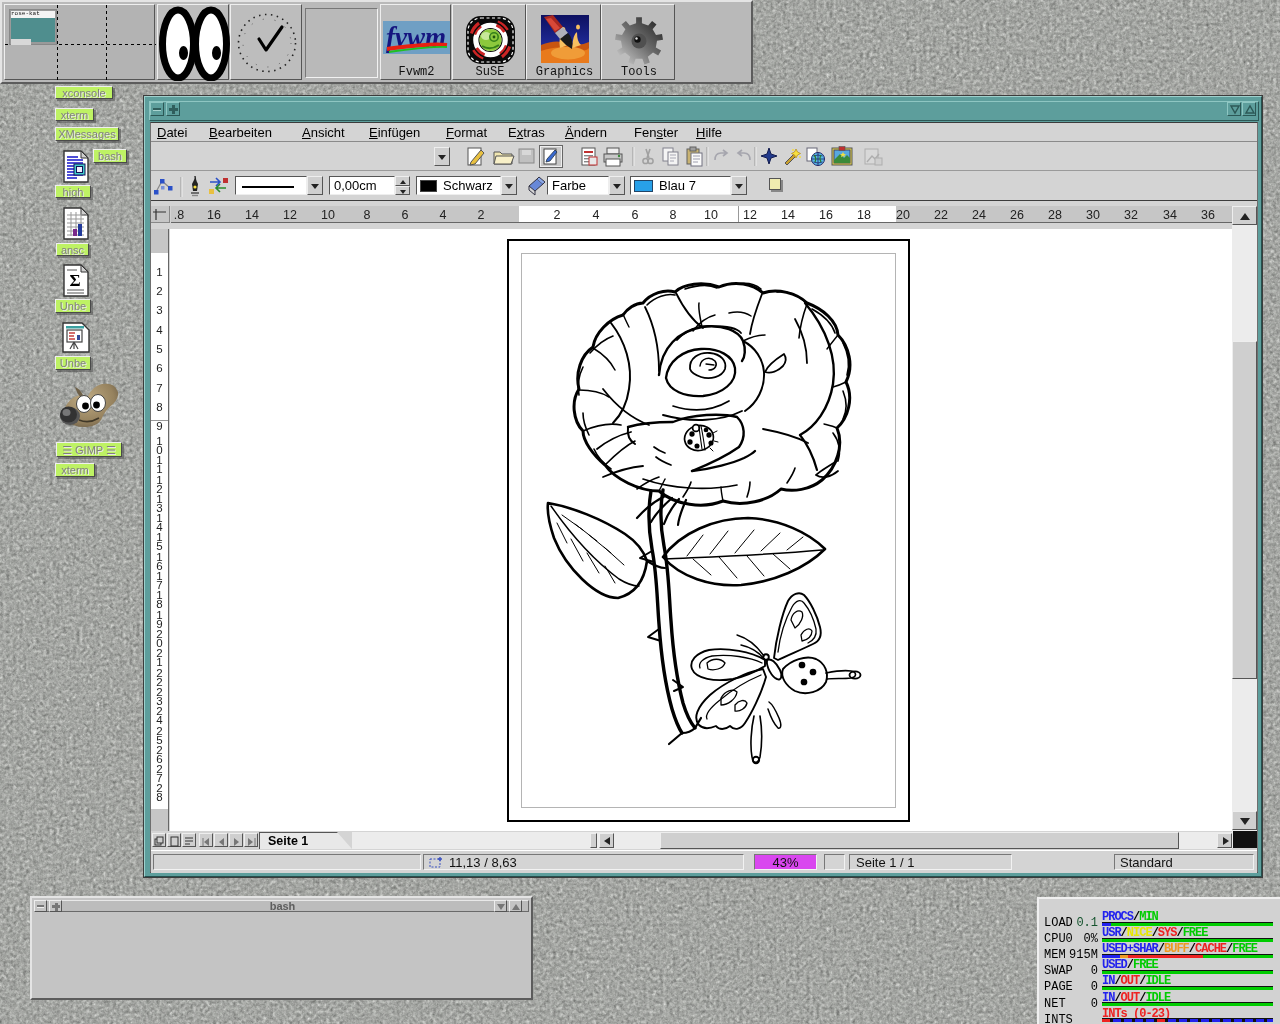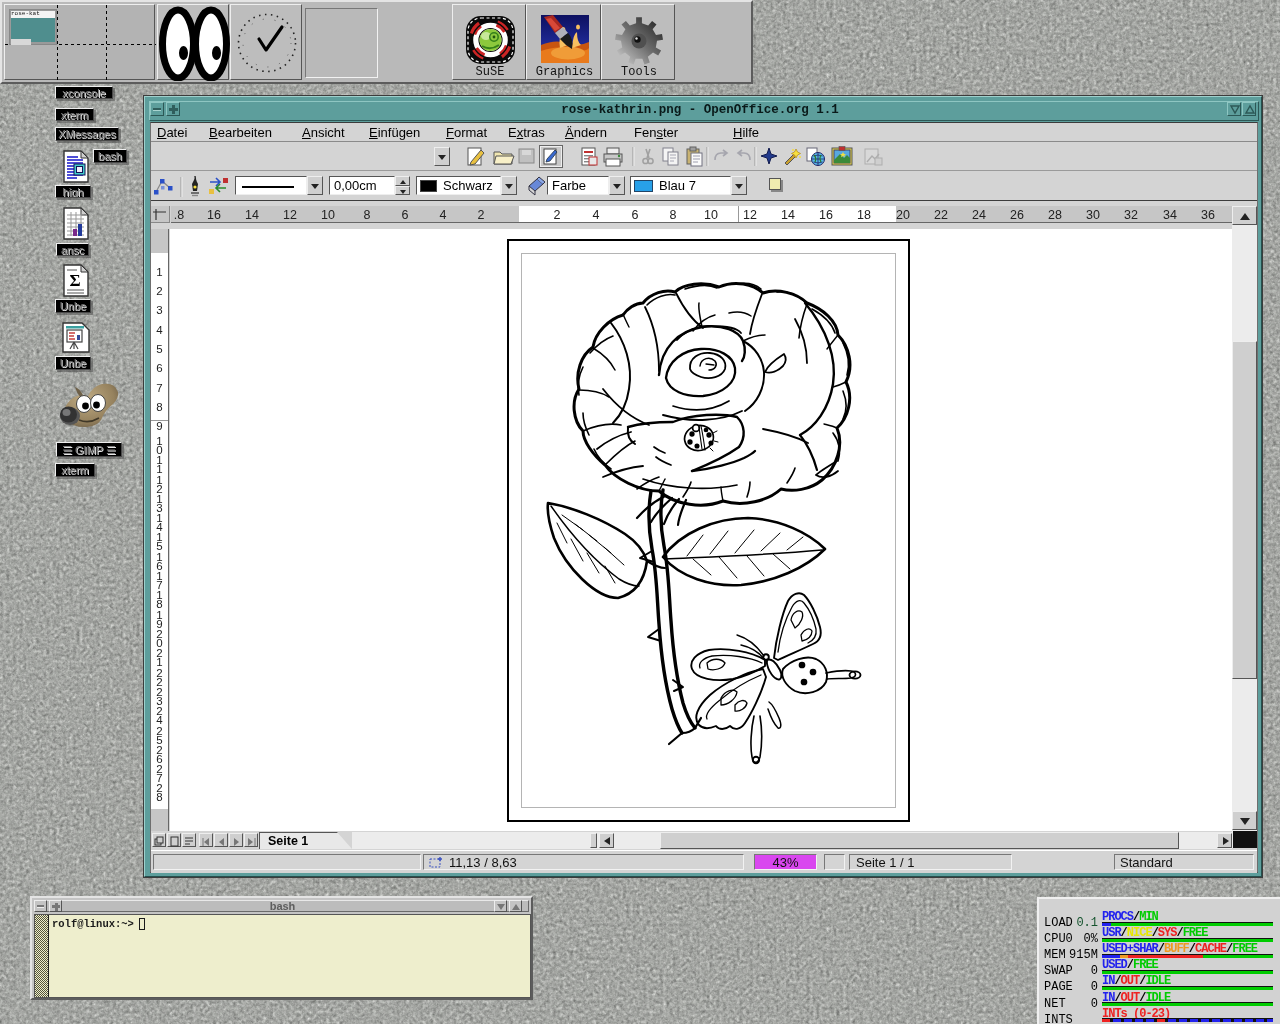--- a/index.html
+++ b/index.html
@@ -3,21 +3,21 @@
 <meta charset="utf-8">
 <style>
 html,body{margin:0;padding:0;width:1280px;height:1024px;overflow:hidden;}
 body{font-family:"Liberation Sans",sans-serif;position:relative;background:#b0b4ae;}
 .r{position:absolute;box-sizing:border-box;}
 .out{border-top:1px solid #eee;border-left:1px solid #eee;border-bottom:1px solid #555;border-right:1px solid #555;}
 .out2{border-top:2px solid #e4e4e4;border-left:2px solid #e4e4e4;border-bottom:2px solid #5c5c5c;border-right:2px solid #5c5c5c;}
 .in1{border-top:1px solid #777;border-left:1px solid #777;border-bottom:1px solid #f2f2f2;border-right:1px solid #f2f2f2;}
 .sans{font-family:"Liberation Sans",sans-serif;}
 .mono{font-family:"Liberation Mono",monospace;}
-.lbl{position:absolute;box-sizing:border-box;background:#000000;color:#808080;text-shadow:1px 1px 0 #e8e8e8;border-top:1px solid #efefef;border-left:1px solid #efefef;border-bottom:1px solid #4a4a4a;border-right:1px solid #4a4a4a;font:11px "Liberation Sans",sans-serif;text-align:center;overflow:hidden;white-space:nowrap;box-shadow:2px 2px 0 rgba(60,60,60,0.45);}
+.lbl{position:absolute;box-sizing:border-box;background:#bef264;color:#808080;text-shadow:1px 1px 0 #e8e8e8;border-top:1px solid #efefef;border-left:1px solid #efefef;border-bottom:1px solid #4a4a4a;border-right:1px solid #4a4a4a;font:11px "Liberation Sans",sans-serif;text-align:center;overflow:hidden;white-space:nowrap;box-shadow:2px 2px 0 rgba(60,60,60,0.45);}
 </style>
 </head>
 <body>
 <svg class="r" id="bgtex" width="1280" height="1024" style="left:0;top:0">
 <defs>
 <filter id="nd" x="0" y="0" width="100%" height="100%">
   <feTurbulence type="fractalNoise" baseFrequency="0.3" numOctaves="4" seed="11" stitchTiles="stitch"></feTurbulence>
   <feColorMatrix type="matrix" values="0 0 0 0 0  0 0 0 0 0  0 0 0 0 0  0.32 0.32 0.32 0 -0.2"></feColorMatrix>
 </filter>
 <filter id="nl" x="0" y="0" width="100%" height="100%">
@@ -58,20 +58,29 @@
   <svg class="r" width="72" height="76" style="left:0;top:0">
     <g id="ticks"></g>
     <circle cx="36" cy="38" r="28.5" fill="none" stroke="#222" stroke-width="1.6" stroke-dasharray="1.5 4.5"></circle>
     <circle cx="36" cy="38" r="24" fill="none" stroke="#444" stroke-width="0.8" stroke-dasharray="1 11"></circle>
     <path d="M28 34 L35 45 L51 22" fill="none" stroke="#000" stroke-width="3.2" stroke-linecap="round" stroke-linejoin="round"></path>
   </svg>
  </div>
 
  <div class="r in1" style="left:303px;top:6px;width:73px;height:70px;background:#b9b9b9;"></div>
 
+ <div class="r out" style="left:378px;top:2px;width:71px;height:76px;background:#bdbdbd;">
+   <svg class="r" width="67" height="33" style="left:2px;top:16px">
+     <rect width="67" height="33" fill="#6f9fc4"></rect>
+     <text x="33" y="26" font-family="Liberation Serif,serif" font-style="italic" font-weight="bold" font-size="30" fill="#15157f" text-anchor="middle" textLength="60" lengthAdjust="spacingAndGlyphs">fvwm</text>
+     <path d="M4 28 C 20 26 45 22 64 24" stroke="#e82010" stroke-width="4" fill="none"></path>
+     <path d="M6 31 C 22 29 47 25 64 26" stroke="#20c020" stroke-width="2" fill="none"></path>
+   </svg>
+   <div class="r mono" style="left:0;top:60px;width:71px;text-align:center;font-size:12px;color:#111;">Fvwm2</div>
+ </div>
 
  <div class="r out" style="left:524px;top:2px;width:75px;height:76px;background:#bdbdbd;">
    <svg class="r" width="48" height="48" style="left:14px;top:10px">
      <defs>
           <linearGradient id="gsk" x1="0" y1="0" x2="0" y2="1">
             <stop offset="0" stop-color="#0d1060"></stop>
             <stop offset="1" stop-color="#2a3ab8"></stop>
           </linearGradient>
         </defs>
      <rect width="48" height="48" fill="url(#gsk)"></rect>
@@ -226,21 +235,20 @@
 <div id="oowin" class="r" style="left:144px;top:96px;width:1118px;height:781px;background:#5d9e9c;border-top:1px solid #9ed0cc;border-left:1px solid #9ed0cc;border-bottom:1px solid #26504e;border-right:1px solid #26504e;box-shadow:0 0 0 1px #3c3c3c;">
 
  <div class="r" style="left:4px;top:4px;width:1110px;height:20px;background:#5d9e9c;border-top:1px solid #8ec6c2;border-left:1px solid #8ec6c2;border-bottom:1px solid #2c5856;border-right:1px solid #2c5856;"></div>
  <div class="r" style="left:5px;top:5px;width:14px;height:14px;background:#5d9e9c;border-top:1px solid #8ec6c2;border-left:1px solid #8ec6c2;border-bottom:1px solid #2c5856;border-right:1px solid #2c5856;">
    <div class="r" style="left:2px;top:5px;width:8px;height:3px;background:#305e5c;border-bottom:1px solid #a8d4d0;"></div>
  </div>
  <div class="r" style="left:21px;top:5px;width:14px;height:14px;background:#5d9e9c;border-top:1px solid #8ec6c2;border-left:1px solid #8ec6c2;border-bottom:1px solid #2c5856;border-right:1px solid #2c5856;">
    <div class="r" style="left:5px;top:2px;width:3px;height:9px;background:#305e5c;"></div>
    <div class="r" style="left:2px;top:5px;width:9px;height:3px;background:#305e5c;"></div>
  </div>
- <div class="r mono" style="left:0;top:6px;width:1110px;text-align:center;font-size:12.5px;font-weight:bold;color:#0a1a1a;letter-spacing:0px;">rose-kathrin.png - OpenOffice.org 1.1</div>
  <div class="r" style="left:1082px;top:5px;width:14px;height:14px;background:#5d9e9c;border-top:1px solid #8ec6c2;border-left:1px solid #8ec6c2;border-bottom:1px solid #2c5856;border-right:1px solid #2c5856;">
    <svg width="12" height="12" style="position:absolute;left:1px;top:1px">
         <path d="M2 2 H10 L6 9 Z" fill="none" stroke="#2c5856" stroke-width="1.4"></path>
       </svg>
  </div>
  <div class="r" style="left:1097px;top:5px;width:14px;height:14px;background:#5d9e9c;border-top:1px solid #8ec6c2;border-left:1px solid #8ec6c2;border-bottom:1px solid #2c5856;border-right:1px solid #2c5856;">
    <svg width="12" height="12" style="position:absolute;left:1px;top:1px">
         <path d="M2 9 H10 L6 2 Z" fill="none" stroke="#2c5856" stroke-width="1.4"></path>
       </svg>
  </div>
@@ -249,21 +257,21 @@
 
   <div class="r sans" style="left:0;top:0;width:1106px;height:19px;background:#d4d4d4;border-bottom:1px solid #8a8a8a;font-size:13px;color:#000;">
     <span class="r" style="left:6px;top:2px;"><u>D</u>atei</span>
     <span class="r" style="left:58px;top:2px;"><u>B</u>earbeiten</span>
     <span class="r" style="left:151px;top:2px;"><u>A</u>nsicht</span>
     <span class="r" style="left:218px;top:2px;"><u>E</u>infügen</span>
     <span class="r" style="left:295px;top:2px;"><u>F</u>ormat</span>
     <span class="r" style="left:357px;top:2px;">E<u>x</u>tras</span>
     <span class="r" style="left:414px;top:2px;"><u>Ä</u>ndern</span>
     <span class="r" style="left:483px;top:2px;">Fen<u>s</u>ter</span>
-    <span class="r" style="left:582px;top:2px;"><u>H</u>ilfe</span>
+    <span class="r" style="left:545px;top:2px;"><u>H</u>ilfe</span>
   </div>
   <div class="r" id="fbar" style="left:0;top:20px;width:1106px;height:28px;background:#d4d4d4;border-bottom:1px solid #9a9a9a;">
    <div class="r out" style="left:283px;top:4px;width:16px;height:19px;background:#cfcfcf;">
      <div class="r" style="left:3px;top:7px;border-left:4px solid transparent;border-right:4px solid transparent;border-top:5px solid #222;"></div>
    </div>
    <svg class="r" width="800" height="24" style="left:306px;top:2px">
 
     <g transform="translate(10,1)">
             <rect x="1" y="2" width="13" height="17" fill="#fff" stroke="#555"></rect>
             <path d="M4 16 L14 4 L17 7 L8 18 L3 19 Z" fill="#e8c040" stroke="#555" stroke-width="1"></path>
@@ -727,33 +735,20 @@
   <div class="r out" style="left:17px;top:2px;width:13px;height:12px;background:#c4c4c4;">
       <div class="r" style="left:4.5px;top:1.5px;width:3px;height:8px;background:#777;"></div>
       <div class="r" style="left:2px;top:4px;width:8px;height:3px;background:#777;"></div>
     </div>
   <div class="r out" style="left:462px;top:2px;width:13px;height:12px;background:#c4c4c4;">
       <div class="r" style="left:2px;top:2.5px;border-left:4px solid transparent;border-right:4px solid transparent;border-top:6px solid #777;"></div>
     </div>
   <div class="r out" style="left:477px;top:2px;width:13px;height:12px;background:#c4c4c4;">
       <div class="r" style="left:2px;top:2.5px;border-left:4px solid transparent;border-right:4px solid transparent;border-bottom:6px solid #777;"></div>
     </div>
-  <div class="r" style="left:2px;top:16px;width:497px;height:84px;background:#eeeecd;border:1px solid #555;">
-    <svg class="r" width="13" height="82" style="left:0;top:0">
-        <rect width="13" height="82" fill="#eeeecd"></rect>
-        <pattern id="chk" width="2" height="2" patternUnits="userSpaceOnUse">
-          <rect width="1" height="1" fill="#55553a"></rect>
-          <rect x="1" y="1" width="1" height="1" fill="#55553a"></rect>
-        </pattern>
-        <rect width="13" height="82" fill="url(#chk)"></rect>
-      </svg>
-    <div class="r" style="left:13px;top:0;width:1px;height:82px;background:#222;"></div>
-    <span class="r mono" style="left:17px;top:3px;font-size:10.5px;font-weight:bold;color:#1a1a1a;">rolf@linux:~&gt;</span>
-    <div class="r" style="left:104px;top:3px;width:6px;height:12px;border:1.5px solid #1a1a1a;"></div>
-  </div>
 </div>
 
 <div id="monitor" class="r" style="left:1037px;top:897px;width:243px;height:127px;background:#d2d2d2;border-top:2px solid #f0f0f0;border-left:2px solid #f0f0f0;font-family:'Liberation Mono',monospace;">
   <div class="r" style="left:63px;top:11px;font:bold 12px 'Liberation Mono',monospace;white-space:nowrap;letter-spacing:-1px;"><span style="color:#2222ee">PROCS</span><span style="color:#000">/</span><span style="color:#00cc00">MIN</span></div>
   <div class="r" style="left:5px;top:17px;width:33px;font:12px 'Liberation Mono',monospace;color:#000;">LOAD</div>
   <div class="r" style="left:30px;top:17px;width:29px;text-align:right;font:12px 'Liberation Mono',monospace;color:#14532d;">0.1</div>
   <div class="r" style="left:63px;top:22.5px;width:171px;height:4px;background:#111;">
       <div class="r" style="left:0.0px;top:1px;width:8.6px;height:3px;background:#2222ee;"></div>
       <div class="r" style="left:8.6px;top:1px;width:162.4px;height:3px;background:#00cc00;"></div>
     </div>

